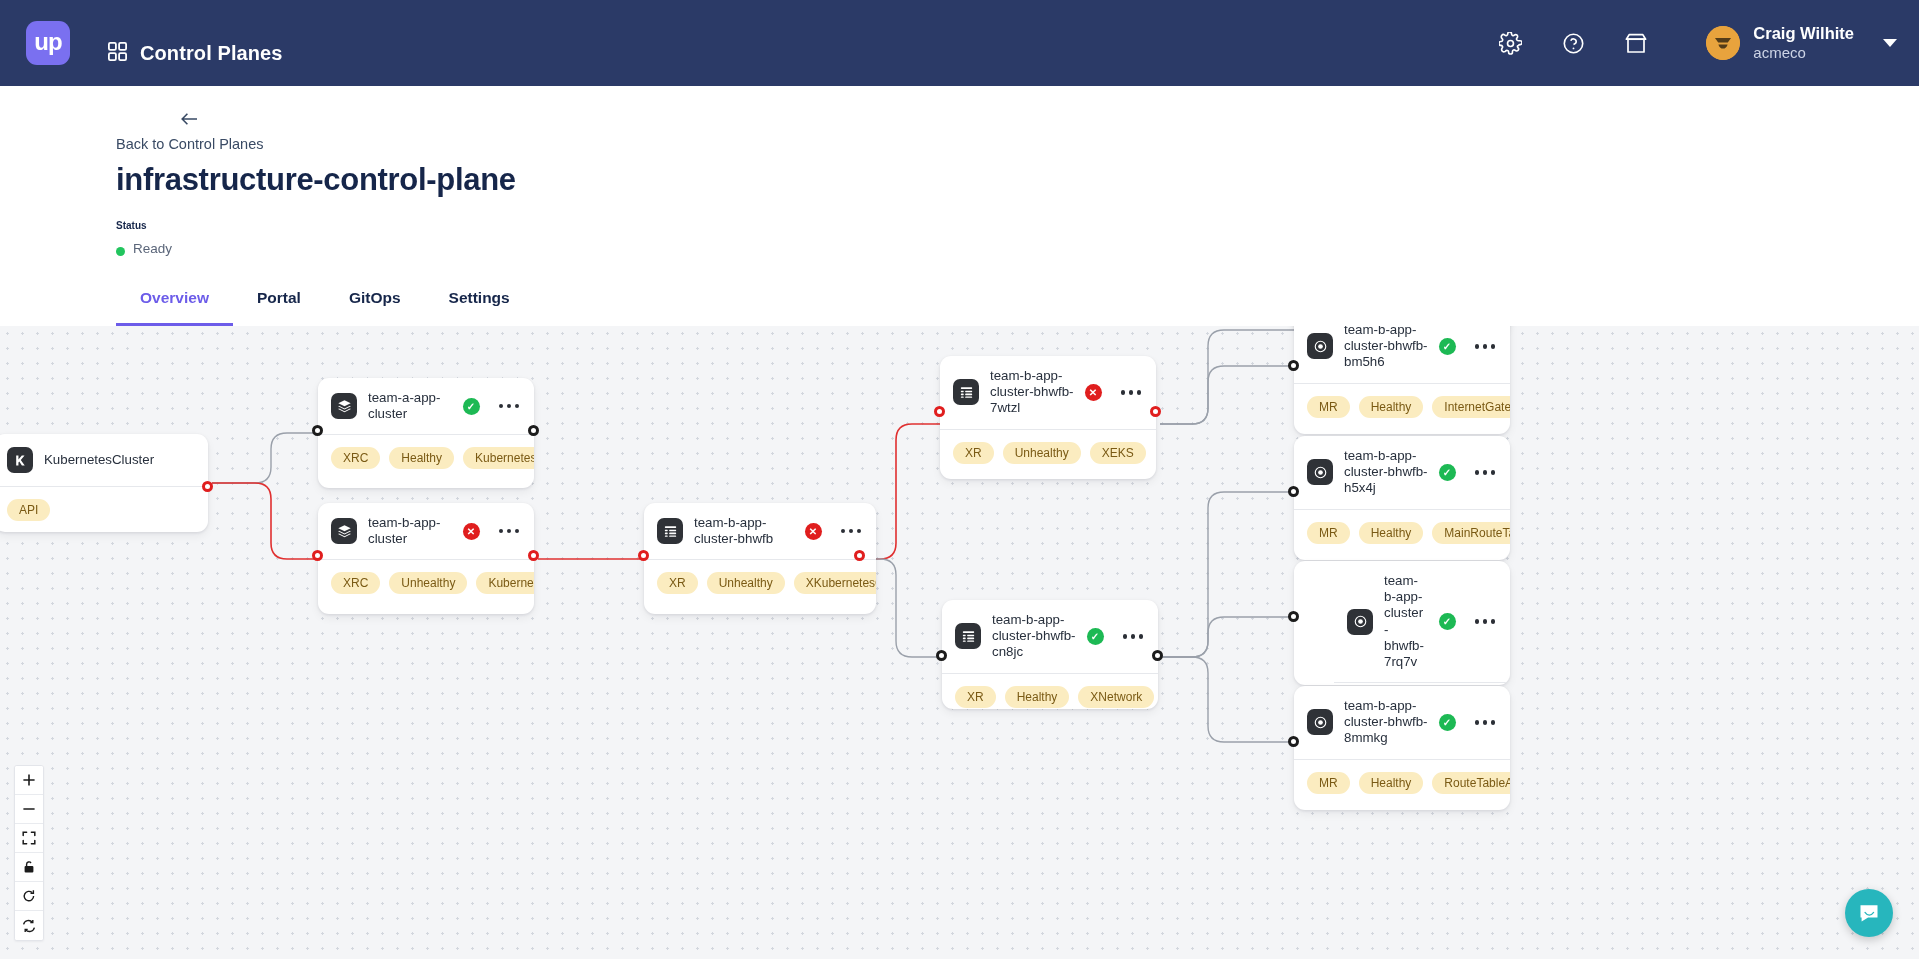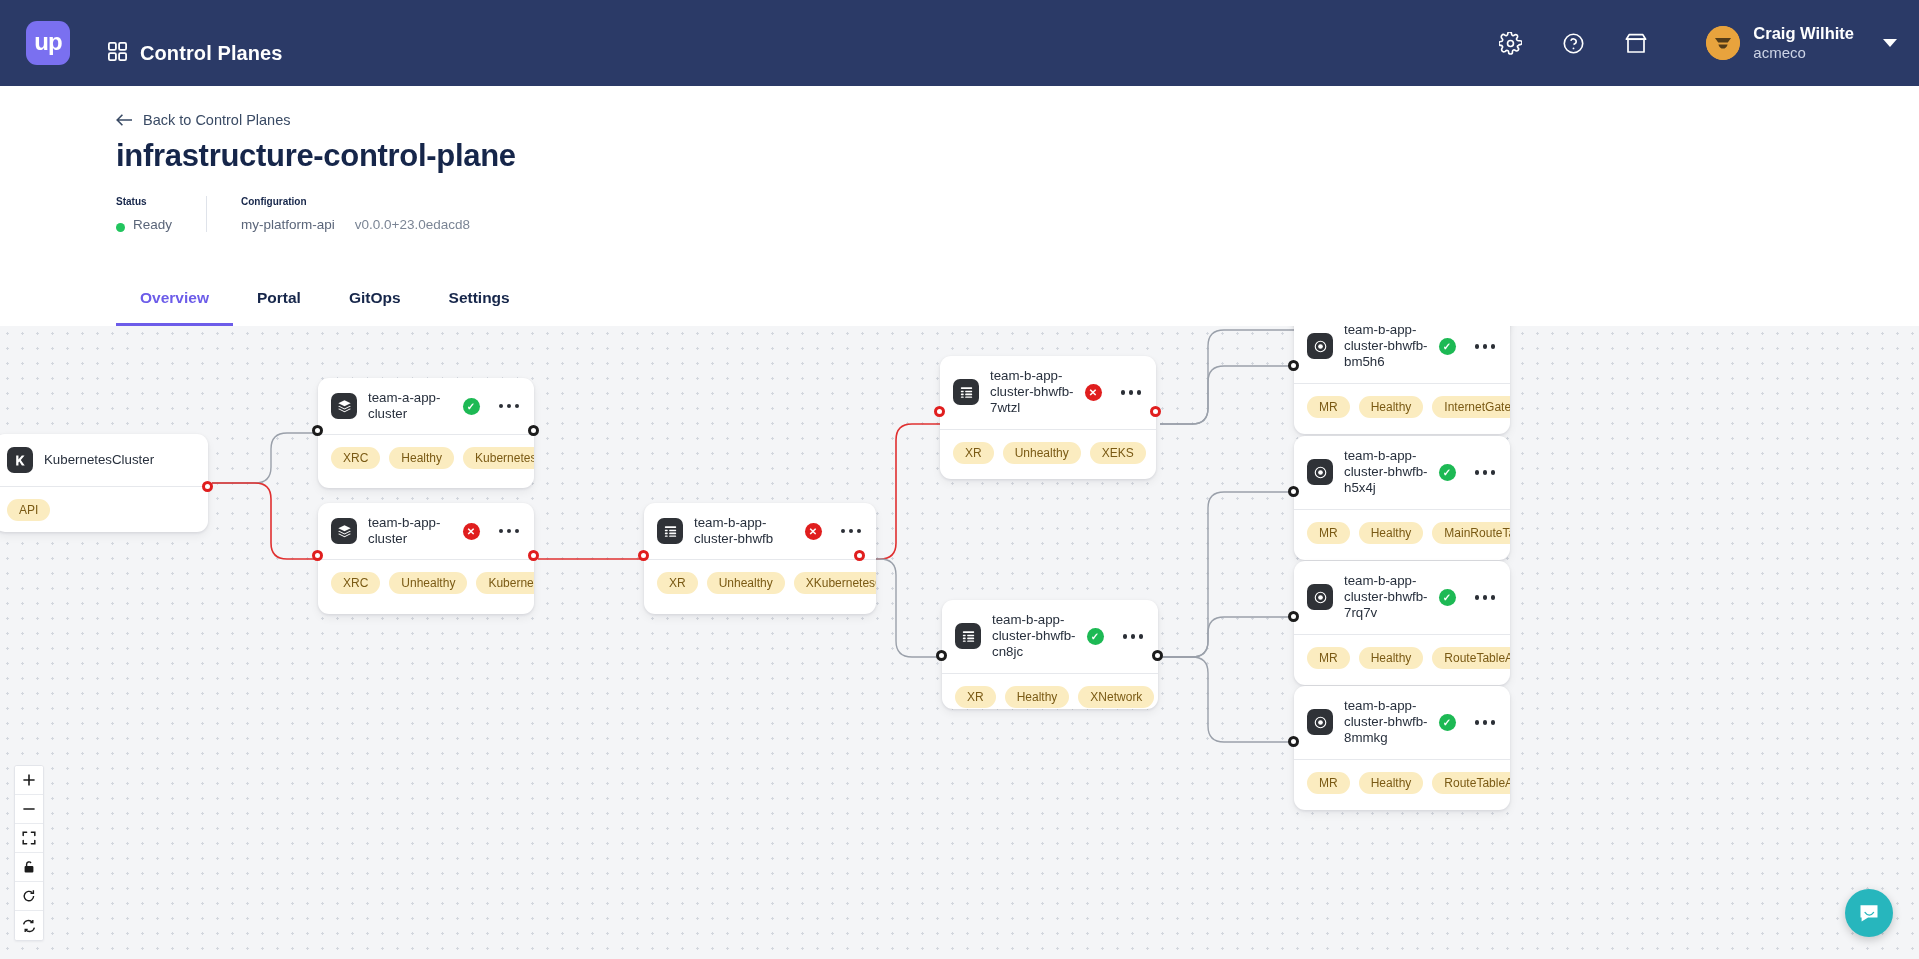--- a/index.html
+++ b/index.html
@@ -82,20 +82,21 @@
     height: 240px;
     position: relative;
     z-index: 30;
   }
   .back-link {
     display: inline-flex; align-items: center; gap: 10px;
     color: #394a64;
     font-size: 14.5px;
     cursor: pointer;
     margin-bottom: 10px;
+    flex-direction: column;
   }
   .page-title {
     font-size: 31px;
     font-weight: 700;
     color: #16264a;
     letter-spacing: -.3px;
     margin-bottom: 22px;
   }
   .meta-row { display: flex; align-items: stretch; gap: 0; }
   .meta-block { padding-right: 34px; }
@@ -320,27 +321,20 @@
   <div class="page-title">infrastructure-control-plane</div>
 
   <div class="meta-row">
     <div class="meta-block">
       <div class="meta-label">Status</div>
       <div class="meta-value">
         <span class="dot-ready"></span>
         <span>Ready</span>
       </div>
     </div>
-    <div class="meta-block sep">
-      <div class="meta-label">Configuration</div>
-      <div class="meta-value">
-        <span class="cfg-name">my-platform-api</span>
-        <span class="cfg-ver">v0.0.0+23.0edacd8</span>
-      </div>
-    </div>
   </div>
 
   <div class="tabs" id="tab-bar">
       <div class="tab active">Overview</div>
       <div class="tab">Portal</div>
       <div class="tab">GitOps</div>
       <div class="tab">Settings</div>
     </div>
 </div>
 
@@ -569,21 +563,21 @@
           </span>
         </div>
         <div class="node-div"></div>
         <div class="node-chips">
           <span class="chip">MR</span>
           <span class="chip">Healthy</span>
           <span class="chip">MainRouteTableAssociation</span>
         </div>
       </div>
       <div class="handle" style="left: 1288px; top: 160px;"></div>
-      <div class="node" style="left: 1294px; top: 235px; width: 216px; height: 124px;">
+      <div class="node" style="left: 1294px; top: 235px; width: 216px; height: 124px; padding-left: 40px;">
         <div class="node-head">
           <span class="node-ico">
             <svg width="15" height="15" viewBox="0 0 16 16" fill="none" stroke="#fff" stroke-width="1.2">
               <circle cx="8" cy="8" r="5.6"></circle>
               <circle cx="8" cy="8" r="2.5" fill="#fff" stroke="none"></circle>
             </svg>
           </span>
           <span class="node-name">team-b-app-cluster-bhwfb-7rq7v</span>
           <span class="badge ok">✓</span>
           <span class="kebab">

